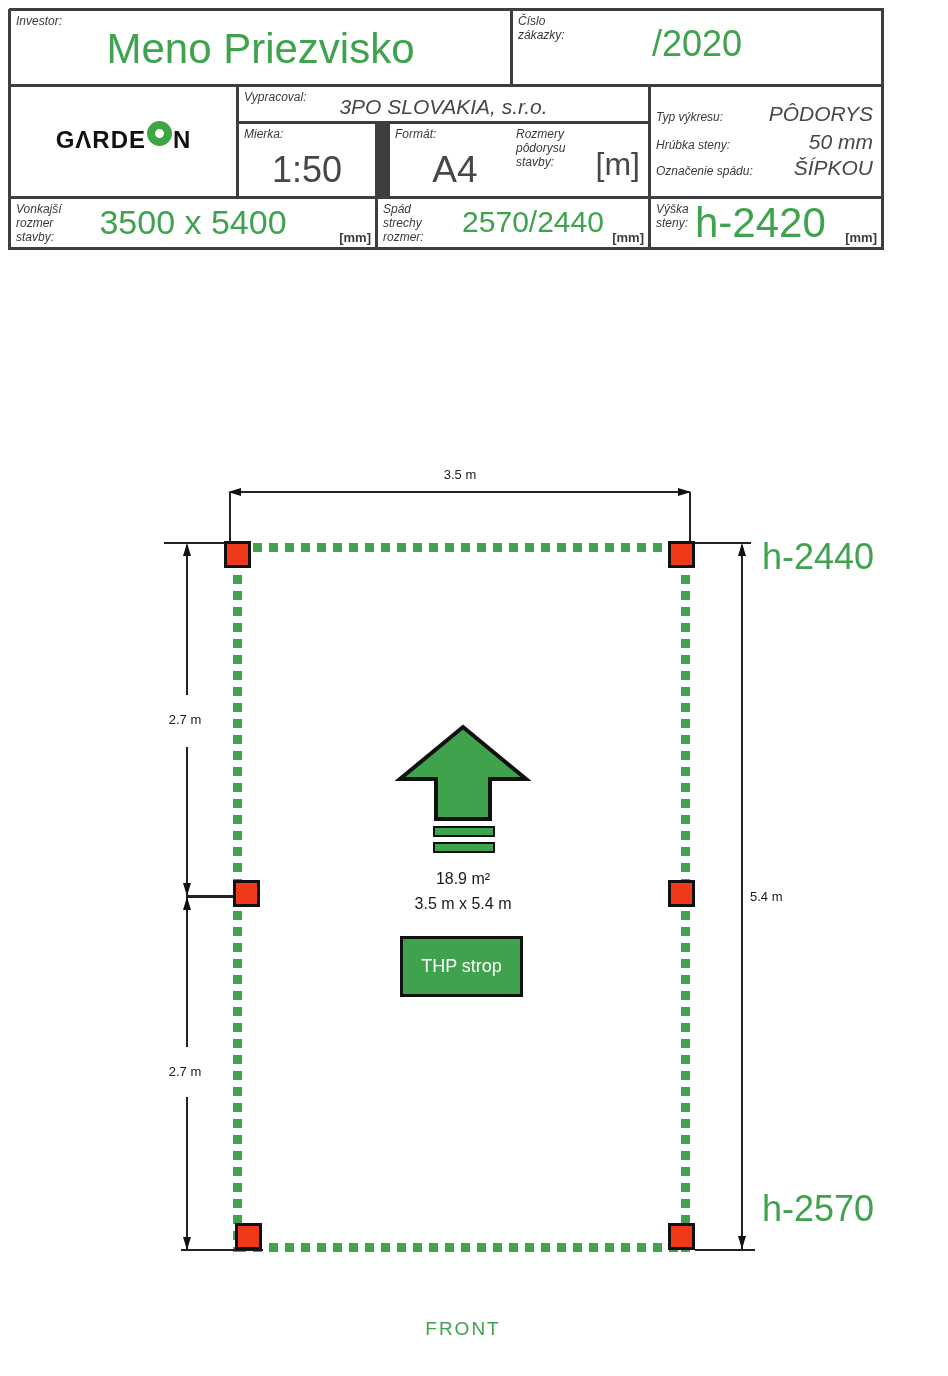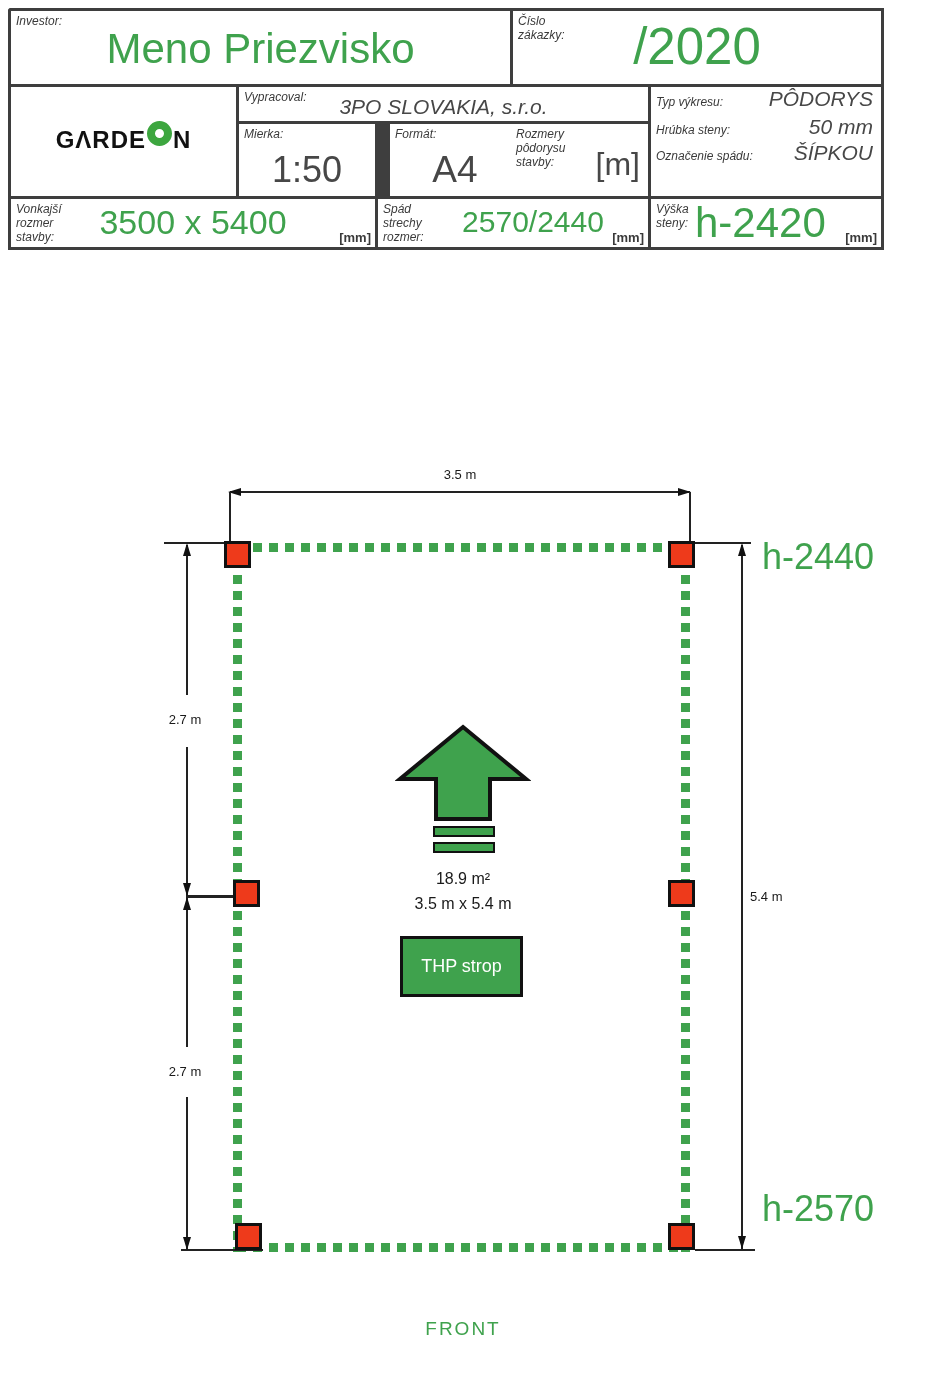--- a/index.html
+++ b/index.html
@@ -49,21 +49,21 @@
 
   <div class="tblock">
 
     <div class="cell" style="left:3px;top:3px;width:499px;height:73px;">
       <div class="lbl">Investor:</div>
       <div class="vcenter green" style="top:14px;font-size:42px;">Meno Priezvisko</div>
     </div>
 
     <div class="cell" style="left:505px;top:3px;width:368px;height:73px;">
       <div class="lbl" style="width:62px;">Číslo zákazky:</div>
-      <div class="vcenter green" style="top:6px;font-size:51px;">/2020</div>
+      <div class="vcenter green" style="top:12px;font-size:36px;">/2020</div>
     </div>
 
     <div class="cell" style="left:3px;top:79px;width:225px;height:109px;">
       <div class="logo"><span>GΛRDE</span><span class="donut"></span><span>N</span></div>
     </div>
 
     <div class="cell" style="left:231px;top:79px;width:409px;height:34px;">
       <div class="lbl">Vypracoval:</div>
       <div class="vcenter it" style="top:8px;font-size:21px;">3PO SLOVAKIA, s.r.o.</div>
     </div>
@@ -76,21 +76,21 @@
     <div class="cell" style="left:370px;top:116px;width:130px;height:72px;margin-left:12px;">
       <div class="lbl">Formát:</div>
       <div class="vcenter" style="top:25px;font-size:37px;color:#474747;">A4</div>
     </div>
 
     <div class="cell" style="left:503px;top:116px;width:137px;height:72px;">
       <div class="lbl" style="width:66px;">Rozmery pôdorysu stavby:</div>
       <div style="position:absolute;right:8px;top:22px;font-size:32px;color:#474747;">[m]</div>
     </div>
 
-    <div class="cell" style="left:643px;top:79px;width:230px;height:109px;padding-top:0;">
+    <div class="cell" style="left:643px;top:79px;width:230px;height:109px;padding-top:15px;">
       <div class="spec-row" style="height:28px;">
         <span class="spec-lbl">Typ výkresu:</span>
         <span class="spec-val">PÔDORYS</span>
       </div>
       <div class="spec-row" style="height:26px;">
         <span class="spec-lbl">Hrúbka steny:</span>
         <span class="spec-val">50 mm</span>
       </div>
       <div class="spec-row" style="height:26px;">
         <span class="spec-lbl">Označenie spádu:</span>

